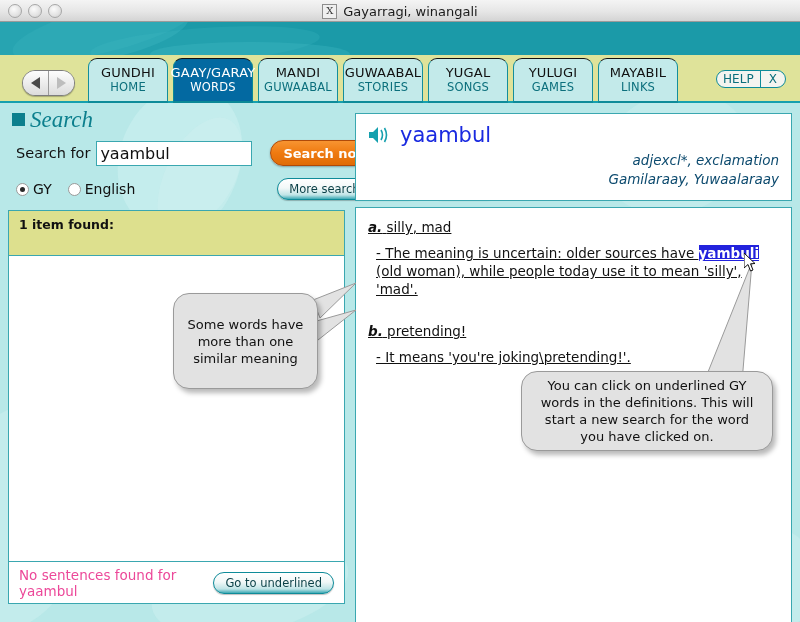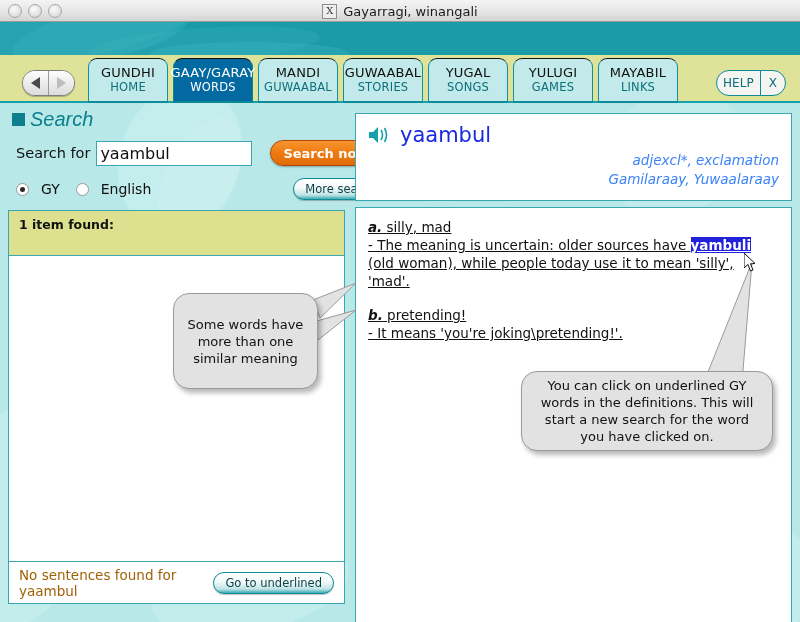--- a/index.html
+++ b/index.html
@@ -72,61 +72,61 @@
     border-radius:9px 9px 0 0;
     display:flex;flex-direction:column;align-items:center;justify-content:center;
     line-height:15px;
   }
   .tab .l1{font-size:13px;color:#111;letter-spacing:.2px;}
   .tab .l2{font-size:11.5px;color:#0b6f7c;letter-spacing:.2px;}
   .tab.sel{background:#0369a1;border-color:#0b8896;border-top:1px solid #111;}
   .tab.sel .l1,.tab.sel .l2{color:#fff;}
 
   .helpx{
-    position:absolute;left:716px;top:70px;width:70px;height:26px;
+    position:absolute;left:716px;top:70px;width:70px;height:18px;
     border:1px solid #0e8b99;border-radius:13px;background:#f4f4f0;
     display:flex;box-sizing:border-box;overflow:hidden;
   }
   .helpx div{display:flex;align-items:center;justify-content:center;font-size:12px;color:#0b6f7c;}
   .helpx .hh{width:44px;}
   .helpx .xx{width:25px;border-left:1px solid #0e8b99;}
 
   
   .page{
     position:absolute;left:0;top:103px;width:800px;height:519px;
     background:#b8e8e8;overflow:hidden;
   }
   .swirl{position:absolute;background:#cdf0f0;border-radius:50%;opacity:.85;}
 
   
   .search-head{position:absolute;left:12px;top:108px;display:flex;align-items:center;gap:5px;}
   .sq{width:13px;height:13px;background:#0b7f8d;}
   .search-title{
-    font-family:Liberation Sans, sans-serif;
-    font-style:italic;font-size:20px;color:#0b7f8d;line-height:23px;
+    font-family:Liberation Serif, serif;
+    font-style:italic;font-size:23px;color:#0b7f8d;line-height:23px;
   }
   .search-row{position:absolute;left:16px;top:140px;display:flex;align-items:center;}
   .lbl{font-size:14.5px;color:#111;}
   .search-input{
     width:156px;height:25px;margin-left:6px;box-sizing:border-box;
     border:1px solid #3aa7b0;background:#fff;
     font-size:16px;color:#111;padding:0 3px;font-family:inherit;
     outline:none;
   }
   .btn-search{
     margin-left:18px;height:26px;padding:0 12px;box-sizing:border-box;
     border:1px solid #b04a08;border-radius:13px;
     background:linear-gradient(to bottom,#f79431 0%,#ef7a10 50%,#e06c06 100%);
     color:#fff;font-size:13px;font-weight:bold;
     display:flex;align-items:center;justify-content:center;
     box-shadow:0 1px 2px rgba(0,0,0,.3);
   }
 
   .opt-row{position:absolute;left:16px;top:178px;display:flex;align-items:center;}
-  .radio{display:flex;align-items:center;gap:12px;margin-right:16px;}
+  .radio{display:flex;align-items:center;gap:4px;margin-right:16px;}
   .rdot{
     width:13px;height:13px;border-radius:50%;background:#fff;border:1px solid #9a9a9a;
     box-sizing:border-box;position:relative;
   }
   .rdot.on:after{
     content:"";position:absolute;left:3px;top:3px;width:5px;height:5px;border-radius:50%;background:#2a2a2a;
   }
   .rlab{font-size:14px;color:#111;}
   .pillbtn{
     height:22px;padding:0 11px;box-sizing:border-box;
@@ -149,40 +149,40 @@
     font-size:12.5px;color:#111;font-weight:bold;padding:6px 0 0 10px;
   }
   .result-list{padding:14px 0 0 18px;}
   .result-item{font-size:14px;color:#111;}
   .result-item b{color:#1022cc;font-size:15px;}
   .result-item i{font-style:italic;}
   .status-bar{
     position:absolute;left:0;bottom:0;width:100%;height:42px;box-sizing:border-box;
     border-top:1px solid #3aa7b0;display:flex;align-items:center;padding:0 10px;
   }
-  .status-bar .st{font-size:13.5px;color:#a16207;flex:1;}
+  .status-bar .st{font-size:13.5px;color:#ec4899;flex:1;}
 
   
   .right-head{
     position:absolute;left:355px;top:113px;width:437px;height:88px;
     background:#fff;border:1px solid #3aa7b0;box-sizing:border-box;
   }
   .headword-row{display:flex;align-items:center;gap:10px;padding:9px 0 0 12px;}
   .spk{width:22px;height:18px;}
   .headword{font-size:21px;color:#1a2ae0;}
-  .meta{text-align:right;padding-right:12px;font-size:13.5px;color:#3b82f6;font-style:italic;line-height:19px;margin-top:4px;}
+  .meta{text-align:right;padding-right:12px;font-size:13.5px;color:#0c4a6e;font-style:italic;line-height:19px;margin-top:4px;}
 
   .right-body{
     position:absolute;left:355px;top:207px;width:437px;height:515px;
     background:#fff;border:1px solid #3aa7b0;box-sizing:border-box;
     padding:10px 12px 0 12px;font-size:13.5px;color:#111;line-height:18px;text-decoration:underline;
   }
   .sense b{font-style:italic;}
   .gloss{margin:0;}
-  .note{margin:0;}
+  .note{margin:8px;}
   .spacer{height:16px;}
   .wlink{color:#1a2ae0;font-weight:bold;text-decoration:underline;background:#2222dd;color:#ffffff;}
 
   
   .callout{
     position:absolute;background:#e2e2e2;border:1px solid #9a9a9a;border-radius:16px;
     box-shadow:3px 4px 5px rgba(0,0,0,.28);
     font-size:13px;color:#111;text-align:center;line-height:17px;
     display:flex;align-items:center;justify-content:center;
     box-sizing:border-box;

